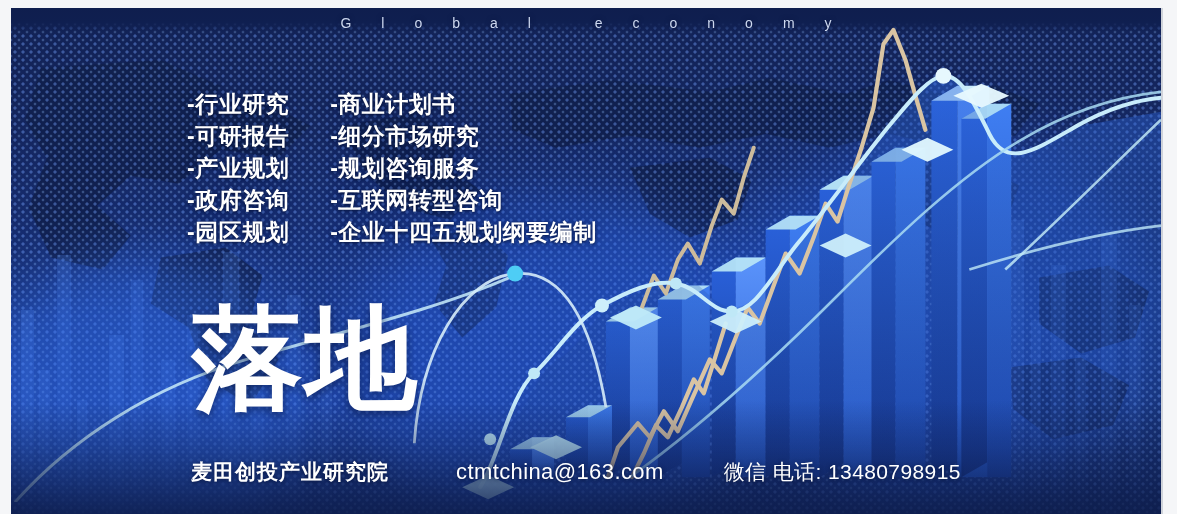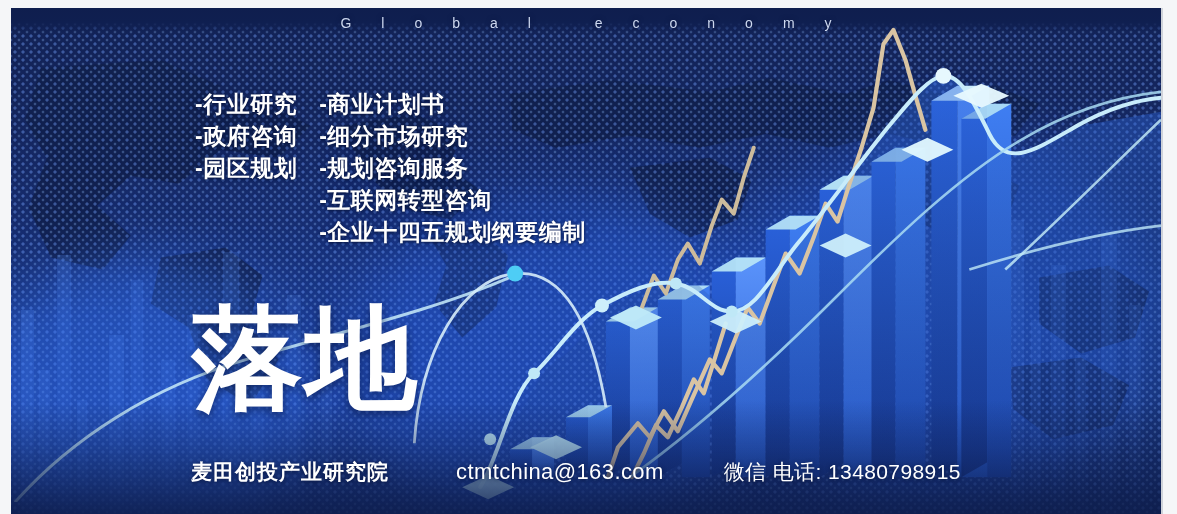--- a/index.html
+++ b/index.html
@@ -77,23 +77,23 @@
     text-align: center;
     color: #cdd8ef;
     font-size: 14px;
     letter-spacing: 30px;
     text-indent: 30px;
     white-space: nowrap;
     text-shadow: 0 0 5px rgba(10,20,60,.9);
   }
   .lists {
     position: absolute;
-    left: 184px; top: 82px;
+    left: 176px; top: 82px;
     display: flex;
-    gap: 22px;
+    gap: 41px;
     z-index: 6;
   }
   .col { display: flex; flex-direction: column; gap: 3px; }
   .svc {
     color: #ffffff;
     font-size: 23px;
     line-height: 29px;
     font-weight: 700;
     white-space: nowrap;
     text-shadow: 0 1px 3px rgba(5,15,50,.85), 0 0 10px rgba(10,30,90,.55);
@@ -332,20 +332,22 @@
       </g>
     </svg>
 
     <div class="bottom-fade"></div>
 
     <div class="topline">Global economy</div>
 
     <div class="lists">
       <div class="col">
         <div class="svc">-行业研究</div>
+        <div class="svc">-可研报告</div>
+        <div class="svc">-产业规划</div>
         <div class="svc">-政府咨询</div>
         <div class="svc">-园区规划</div>
       </div>
       <div class="col">
         <div class="svc">-商业计划书</div>
         <div class="svc">-细分市场研究</div>
         <div class="svc">-规划咨询服务</div>
         <div class="svc">-互联网转型咨询</div>
         <div class="svc">-企业十四五规划纲要编制</div>
       </div>

